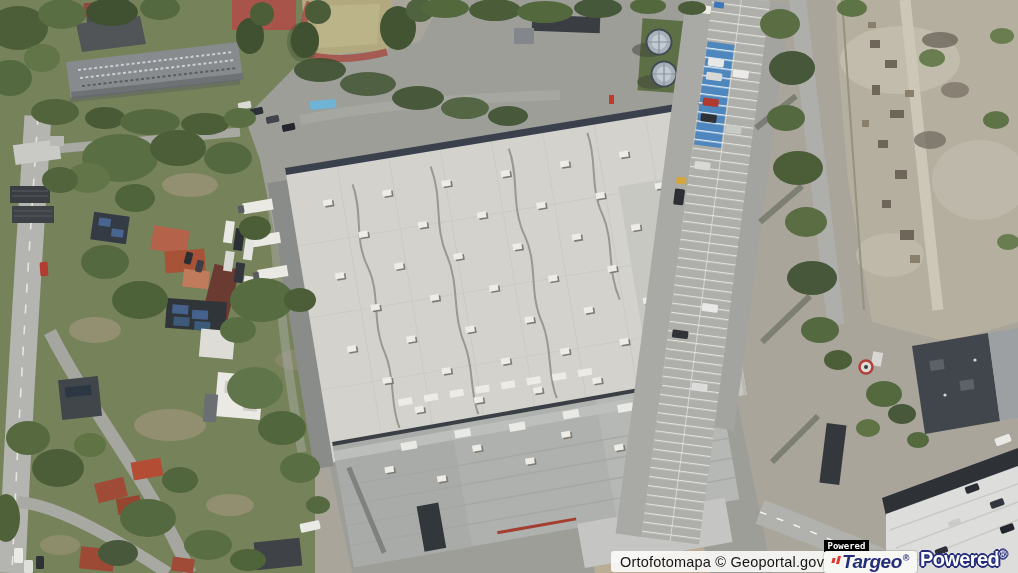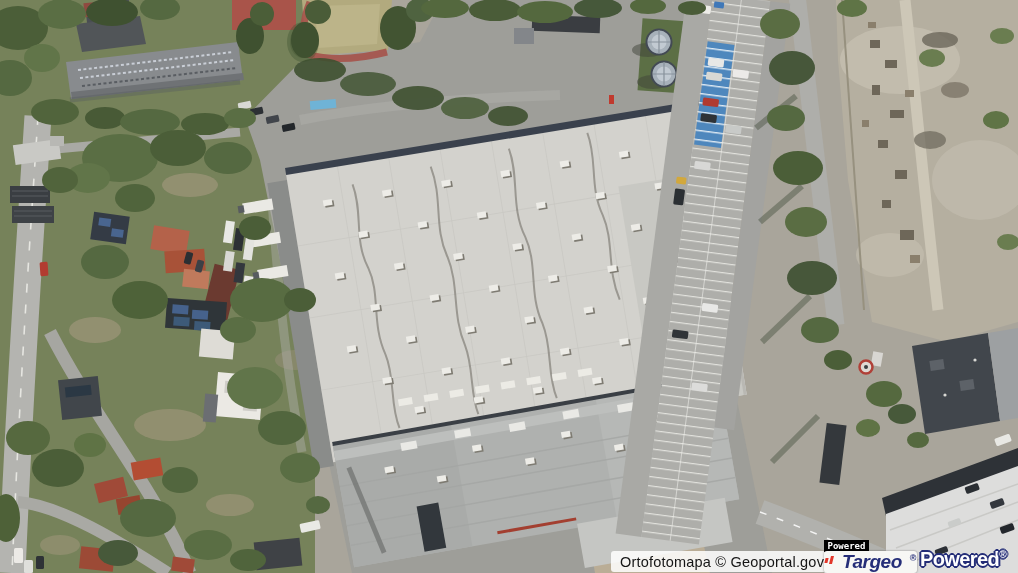--- a/index.html
+++ b/index.html
@@ -11,21 +11,21 @@
     background:rgba(255,255,255,.85);border-radius:3px;display:flex;align-items:center;
     font-size:14.5px;color:#151515;letter-spacing:.2px;white-space:nowrap;}
   .slash{position:absolute;left:828px;top:549px;width:4px;height:24px;background:#fff;
     transform:skewX(-17deg);}
   .powered{position:absolute;left:824px;top:540px;width:45px;height:12px;background:var(--powered_by_bg,#000);
     color:var(--powered_by_text,#fff);font-family:"DejaVu Sans Mono",monospace;font-weight:bold;
     font-size:9px;line-height:12px;text-align:center;letter-spacing:0;}
   .targeo{position:absolute;left:824px;top:551px;width:93px;height:22px;background:#f7f7f4;
     border-radius:3px;display:flex;align-items:center;justify-content:center;
     box-shadow:0 0 2px rgba(0,0,0,.45);color:var(--targeo_navy,#252e78);
-    font-weight:bold;font-style:italic;font-size:19px;letter-spacing:-.5px;gap:7px;}
+    font-weight:bold;font-style:italic;font-size:19px;letter-spacing:-.5px;}
   .targeo .tq{display:inline-block;width:9px;height:12px;position:relative;margin-right:1px;
     font-style:normal;}
   .targeo .tq i{position:absolute;top:0;width:3px;height:8px;background:var(--targeo_red,#e2372b);
     transform:skewX(-14deg);}
   .targeo .tq i:first-child{left:0;height:5px;top:2px;}
   .targeo .tq i:last-child{left:5px;}
   .targeo sup{font-size:9px;margin-left:1px;align-self:flex-start;line-height:14px;font-style:normal;}
   .automapa{position:absolute;left:920px;top:548px;color:var(--automapa_text,#fff);
     font-weight:bold;font-size:20px;letter-spacing:-.6px;white-space:nowrap;
     text-shadow:-2px 0 0 var(--automapa_outline,#252e78),2px 0 0 var(--automapa_outline,#252e78),

